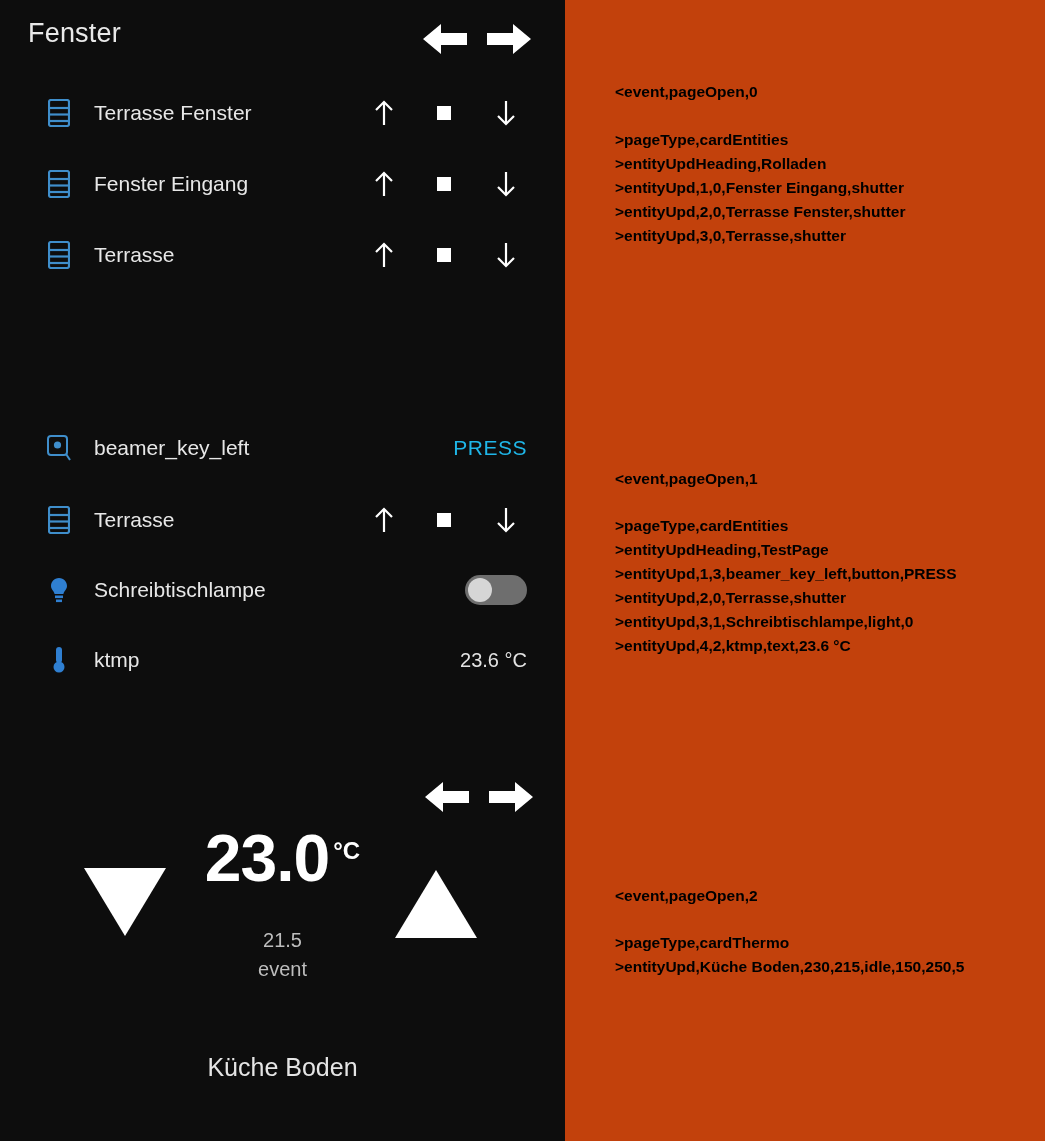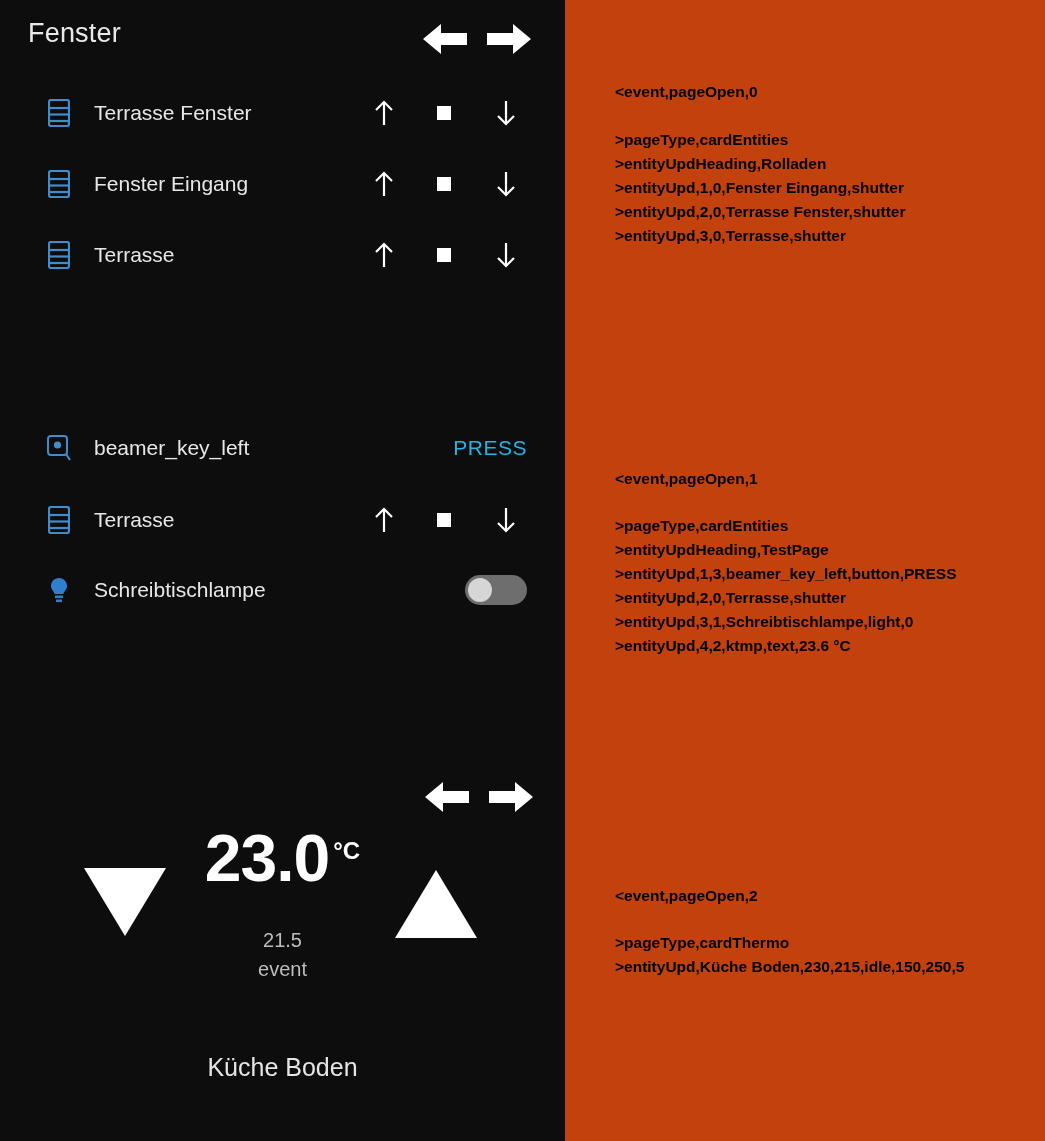--- a/index.html
+++ b/index.html
@@ -402,20 +402,30 @@
           <rect x="7" y="19.5" width="8" height="2.6" fill="#2f7fd1"></rect>
           <rect x="8" y="23.5" width="6" height="2.6" fill="#2f7fd1"></rect>
         </svg>
       </span>
       <span class="row-label">Schreibtischlampe</span>
       <span class="toggle">
           <span class="knob"></span>
         </span>
     </div>
 
+    <div class="row" style="height:70px;">
+      <span class="row-icon">
+        <svg width="16" height="30" viewBox="0 0 16 30">
+          <rect x="5" y="2" width="6" height="16" rx="3" fill="#2f7fd1"></rect>
+          <circle cx="8" cy="22" r="5.5" fill="#2f7fd1"></circle>
+        </svg>
+      </span>
+      <span class="row-label">ktmp</span>
+      <span class="value-label">23.6 °C</span>
+    </div>
   </div>
 
   <div class="panel thermo" style="top:778px;">
     <div class="thermo-nav">
       <div class="arrow left">
         <svg width="48" height="38" viewBox="0 0 48 38">
             <polygon points="0,19 18,4 18,13 44,13 44,25 18,25 18,34" fill="#ffffff"></polygon>
           </svg>
       </div>
       <div class="arrow right">

